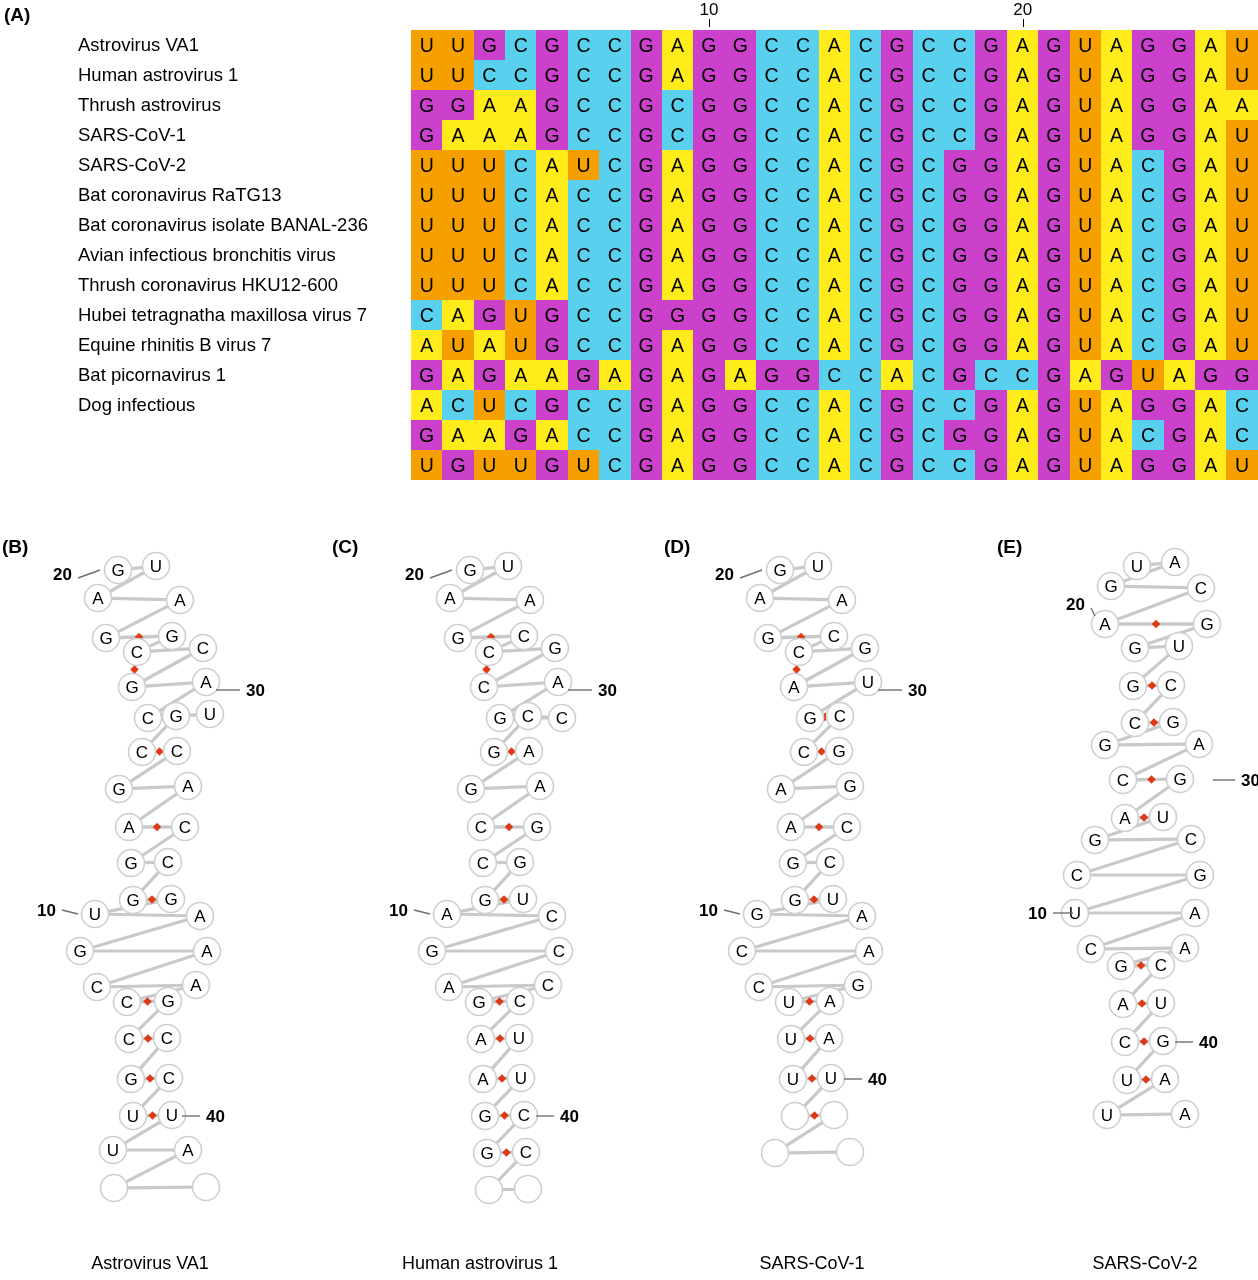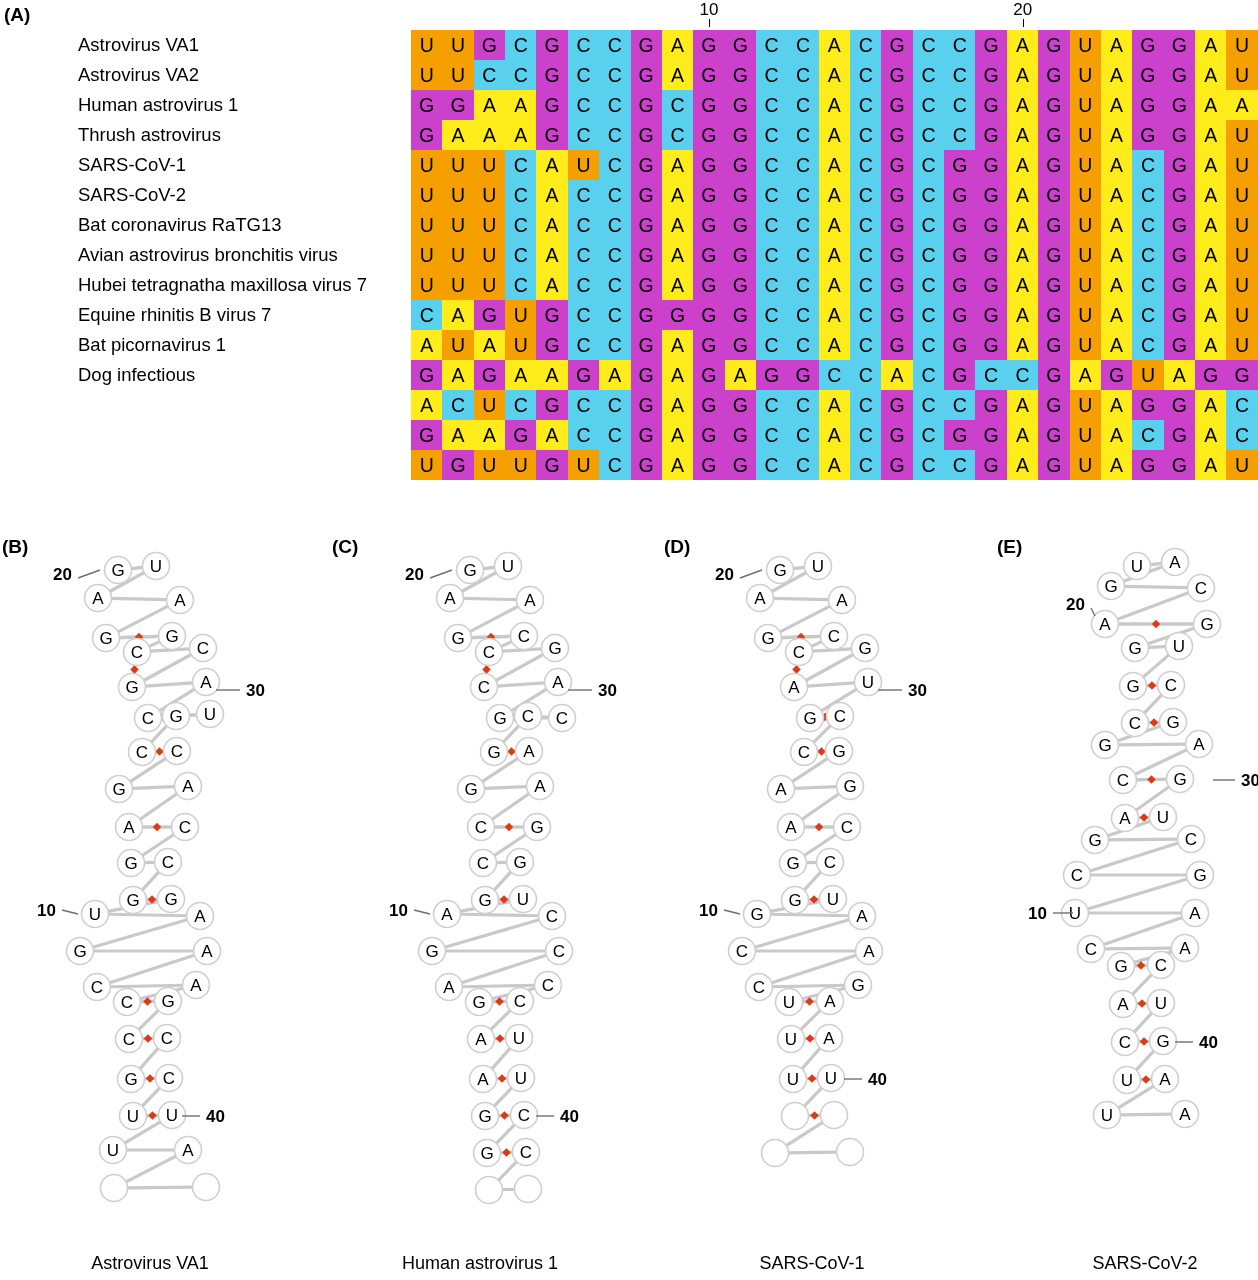--- a/index.html
+++ b/index.html
@@ -59,27 +59,28 @@
 </head>
 <body>
 
 <div class="page">
 
   <div id="panel-a">
     <div class="panel-label" id="label-a">(A)</div>
 
     <div id="names">
         <div class="name-row">Astrovirus VA1</div>
-        <div class="name-row">Astrovirus VA2</div>
         <div class="name-row">Human astrovirus 1</div>
         <div class="name-row">Thrush astrovirus</div>
         <div class="name-row">SARS-CoV-1</div>
         <div class="name-row">SARS-CoV-2</div>
         <div class="name-row">Bat coronavirus RaTG13</div>
-        <div class="name-row">Avian astrovirus bronchitis virus</div>
+        <div class="name-row">Bat coronavirus isolate BANAL-236</div>
+        <div class="name-row">Avian infectious bronchitis virus</div>
+        <div class="name-row">Thrush coronavirus HKU12-600</div>
         <div class="name-row">Hubei tetragnatha maxillosa virus 7</div>
         <div class="name-row">Equine rhinitis B virus 7</div>
         <div class="name-row">Bat picornavirus 1</div>
         <div class="name-row">Dog infectious</div>
       </div>
 
     <div id="aln-wrap">
       <div id="ruler">
           <div class="tick-num" style="left: 298.015px;">10</div>
           <div class="tick-mark" style="left: 298.015px;"></div>

